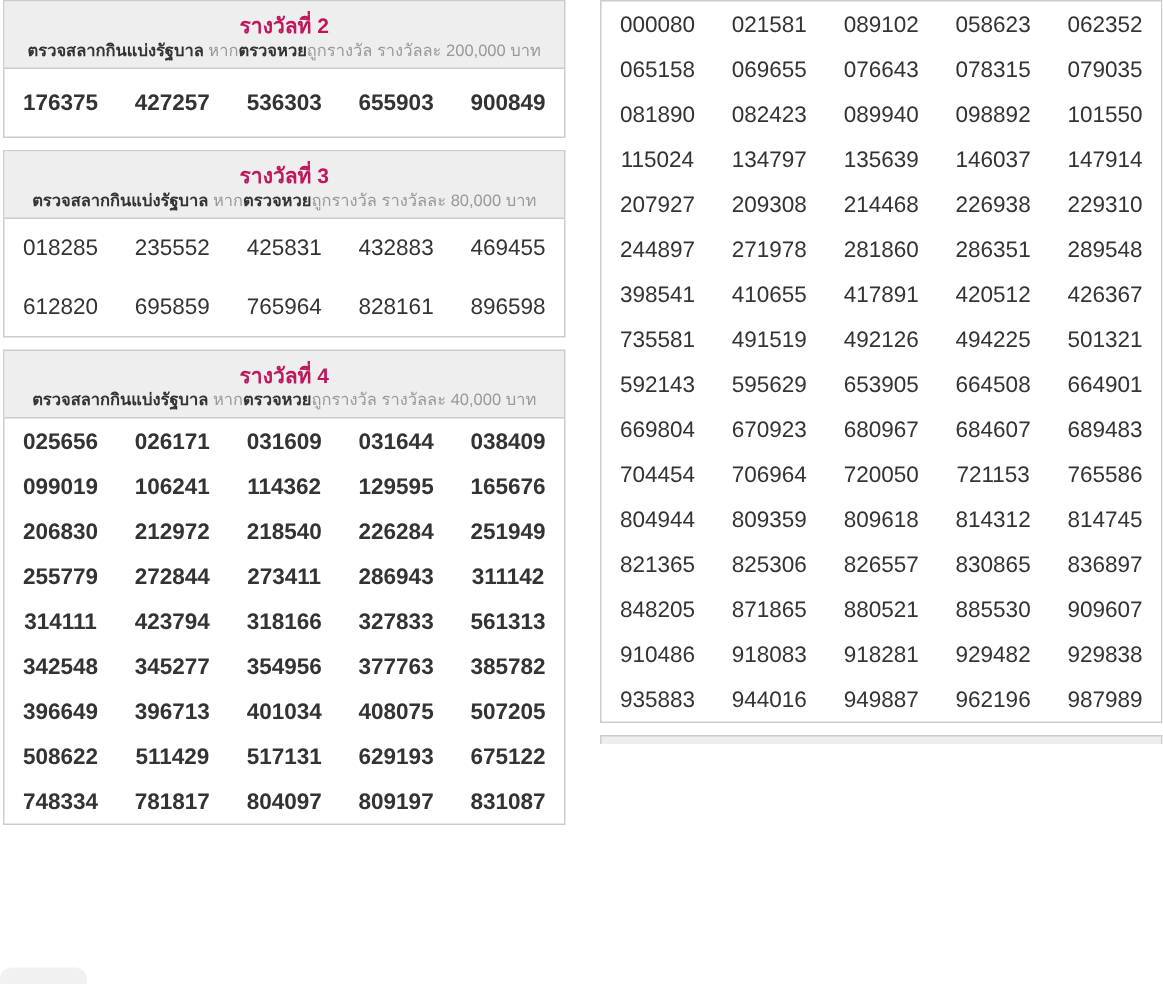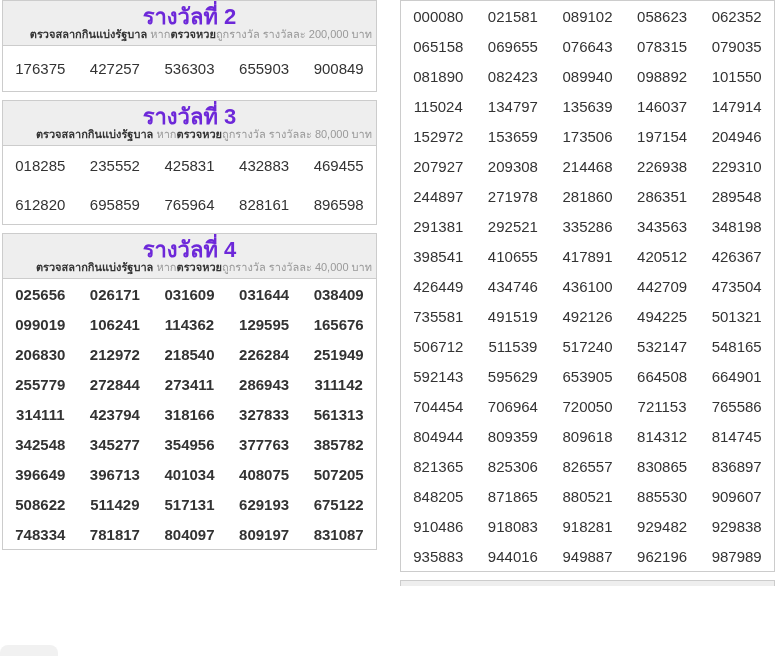--- a/index.html
+++ b/index.html
@@ -22,44 +22,43 @@
     background: #ffffff;
     margin-bottom: 8px;
   }
   .card-header {
     background: #eeeeee;
     border-bottom: 1px solid #cccccc;
     text-align: center;
     padding: 6px 4px 4px 4px;
   }
   .card-title {
-    font-size: 22px;
+    font-size: 14px;
     line-height: 20px;
     font-weight: bold;
-    color: #6d28d9;
+    color: #be185d;
   }
   .card-subtitle {
     font-size: 11px;
     line-height: 14px;
     color: #999999;
     white-space: nowrap;
-    text-align: right;
   }
   .card-subtitle b { color: #333333; font-weight: bold; }
   .num-table { width: 100%; border-collapse: collapse; table-layout: fixed; }
   .num-table td {
     width: 20%;
     text-align: center;
     font-size: 15px;
     color: #333333;
     line-height: 17px;
     padding: 7px 0 6px 0;
   }
   
-  .col-left .card:nth-of-type(1) .num-table td { padding: 14px 0 14px 0; }
+  .col-left .card:nth-of-type(1) .num-table td { padding: 14px 0 14px 0; font-weight: bold; }
   .col-left .card:nth-of-type(2) .num-table td { padding: 11px 0 11px 0; }
   .col-left .card:nth-of-type(3) .num-table td { padding: 7px 0 6px 0; font-weight: bold; }
   .col-right .num-table td { padding: 7px 0 6px 0; }
 
   .partial-next-header {
     margin-top: 2px;
     height: 6px;
     background: #eeeeee;
     border: 1px solid #cccccc;
     border-bottom: none;
@@ -220,81 +219,60 @@
               <td>101550</td>
             </tr>
             <tr>
               <td>115024</td>
               <td>134797</td>
               <td>135639</td>
               <td>146037</td>
               <td>147914</td>
             </tr>
             <tr>
-              <td>152972</td>
-              <td>153659</td>
-              <td>173506</td>
-              <td>197154</td>
-              <td>204946</td>
-            </tr>
-            <tr>
               <td>207927</td>
               <td>209308</td>
               <td>214468</td>
               <td>226938</td>
               <td>229310</td>
             </tr>
             <tr>
               <td>244897</td>
               <td>271978</td>
               <td>281860</td>
               <td>286351</td>
               <td>289548</td>
             </tr>
             <tr>
-              <td>291381</td>
-              <td>292521</td>
-              <td>335286</td>
-              <td>343563</td>
-              <td>348198</td>
-            </tr>
-            <tr>
               <td>398541</td>
               <td>410655</td>
               <td>417891</td>
               <td>420512</td>
               <td>426367</td>
             </tr>
             <tr>
-              <td>426449</td>
-              <td>434746</td>
-              <td>436100</td>
-              <td>442709</td>
-              <td>473504</td>
-            </tr>
-            <tr>
               <td>735581</td>
               <td>491519</td>
               <td>492126</td>
               <td>494225</td>
               <td>501321</td>
             </tr>
             <tr>
-              <td>506712</td>
-              <td>511539</td>
-              <td>517240</td>
-              <td>532147</td>
-              <td>548165</td>
-            </tr>
-            <tr>
               <td>592143</td>
               <td>595629</td>
               <td>653905</td>
               <td>664508</td>
               <td>664901</td>
+            </tr>
+            <tr>
+              <td>669804</td>
+              <td>670923</td>
+              <td>680967</td>
+              <td>684607</td>
+              <td>689483</td>
             </tr>
             <tr>
               <td>704454</td>
               <td>706964</td>
               <td>720050</td>
               <td>721153</td>
               <td>765586</td>
             </tr>
             <tr>
               <td>804944</td>

